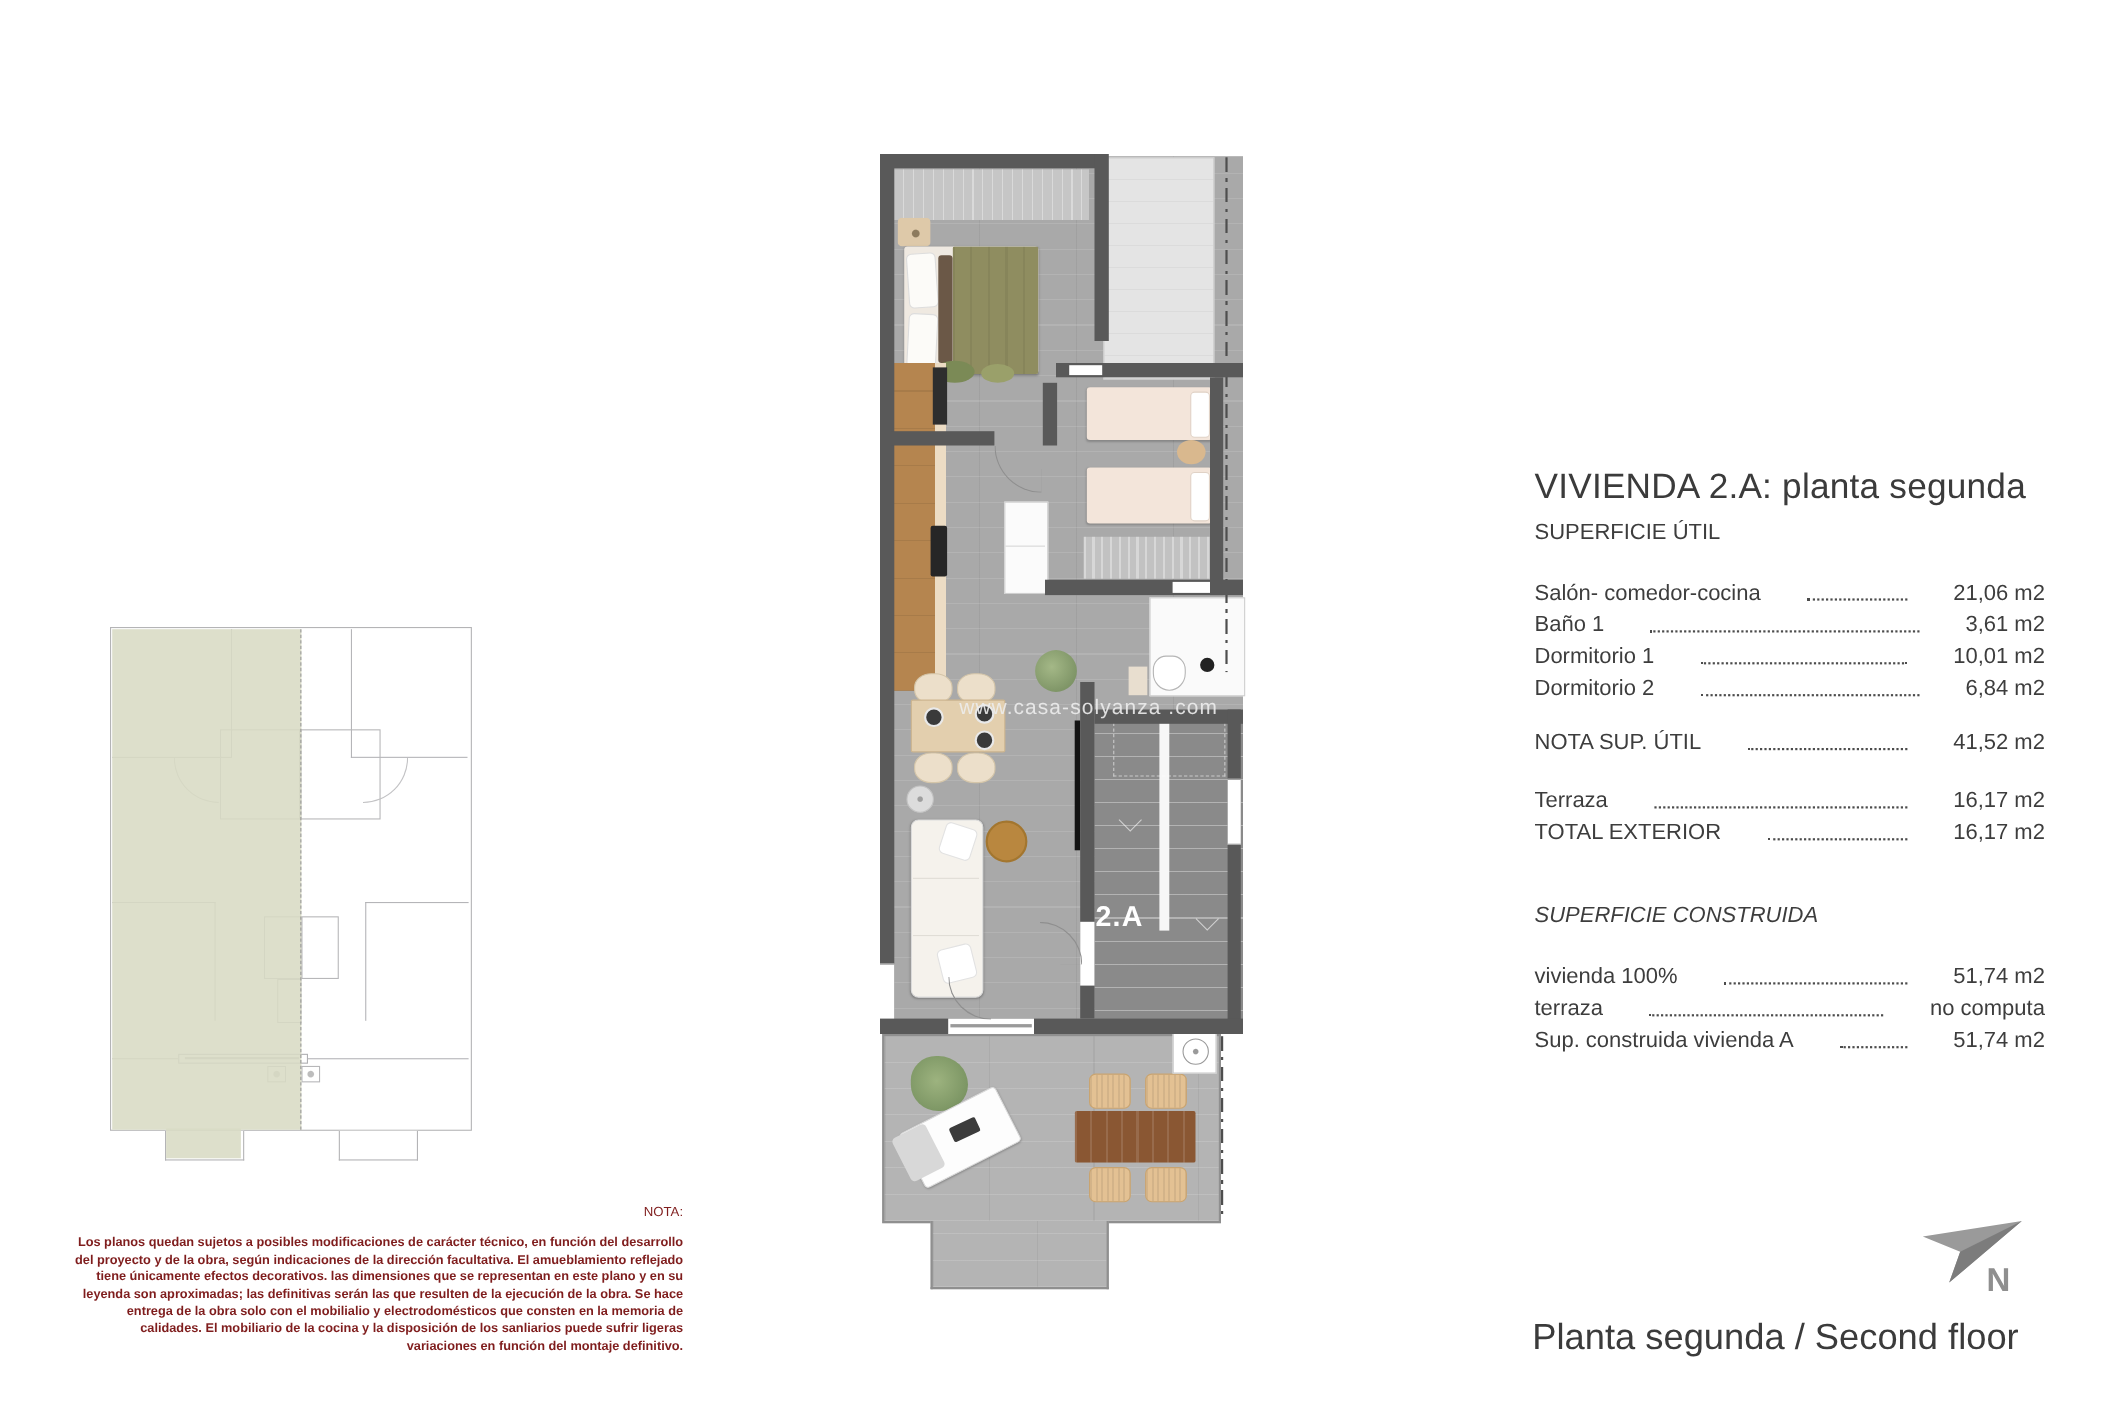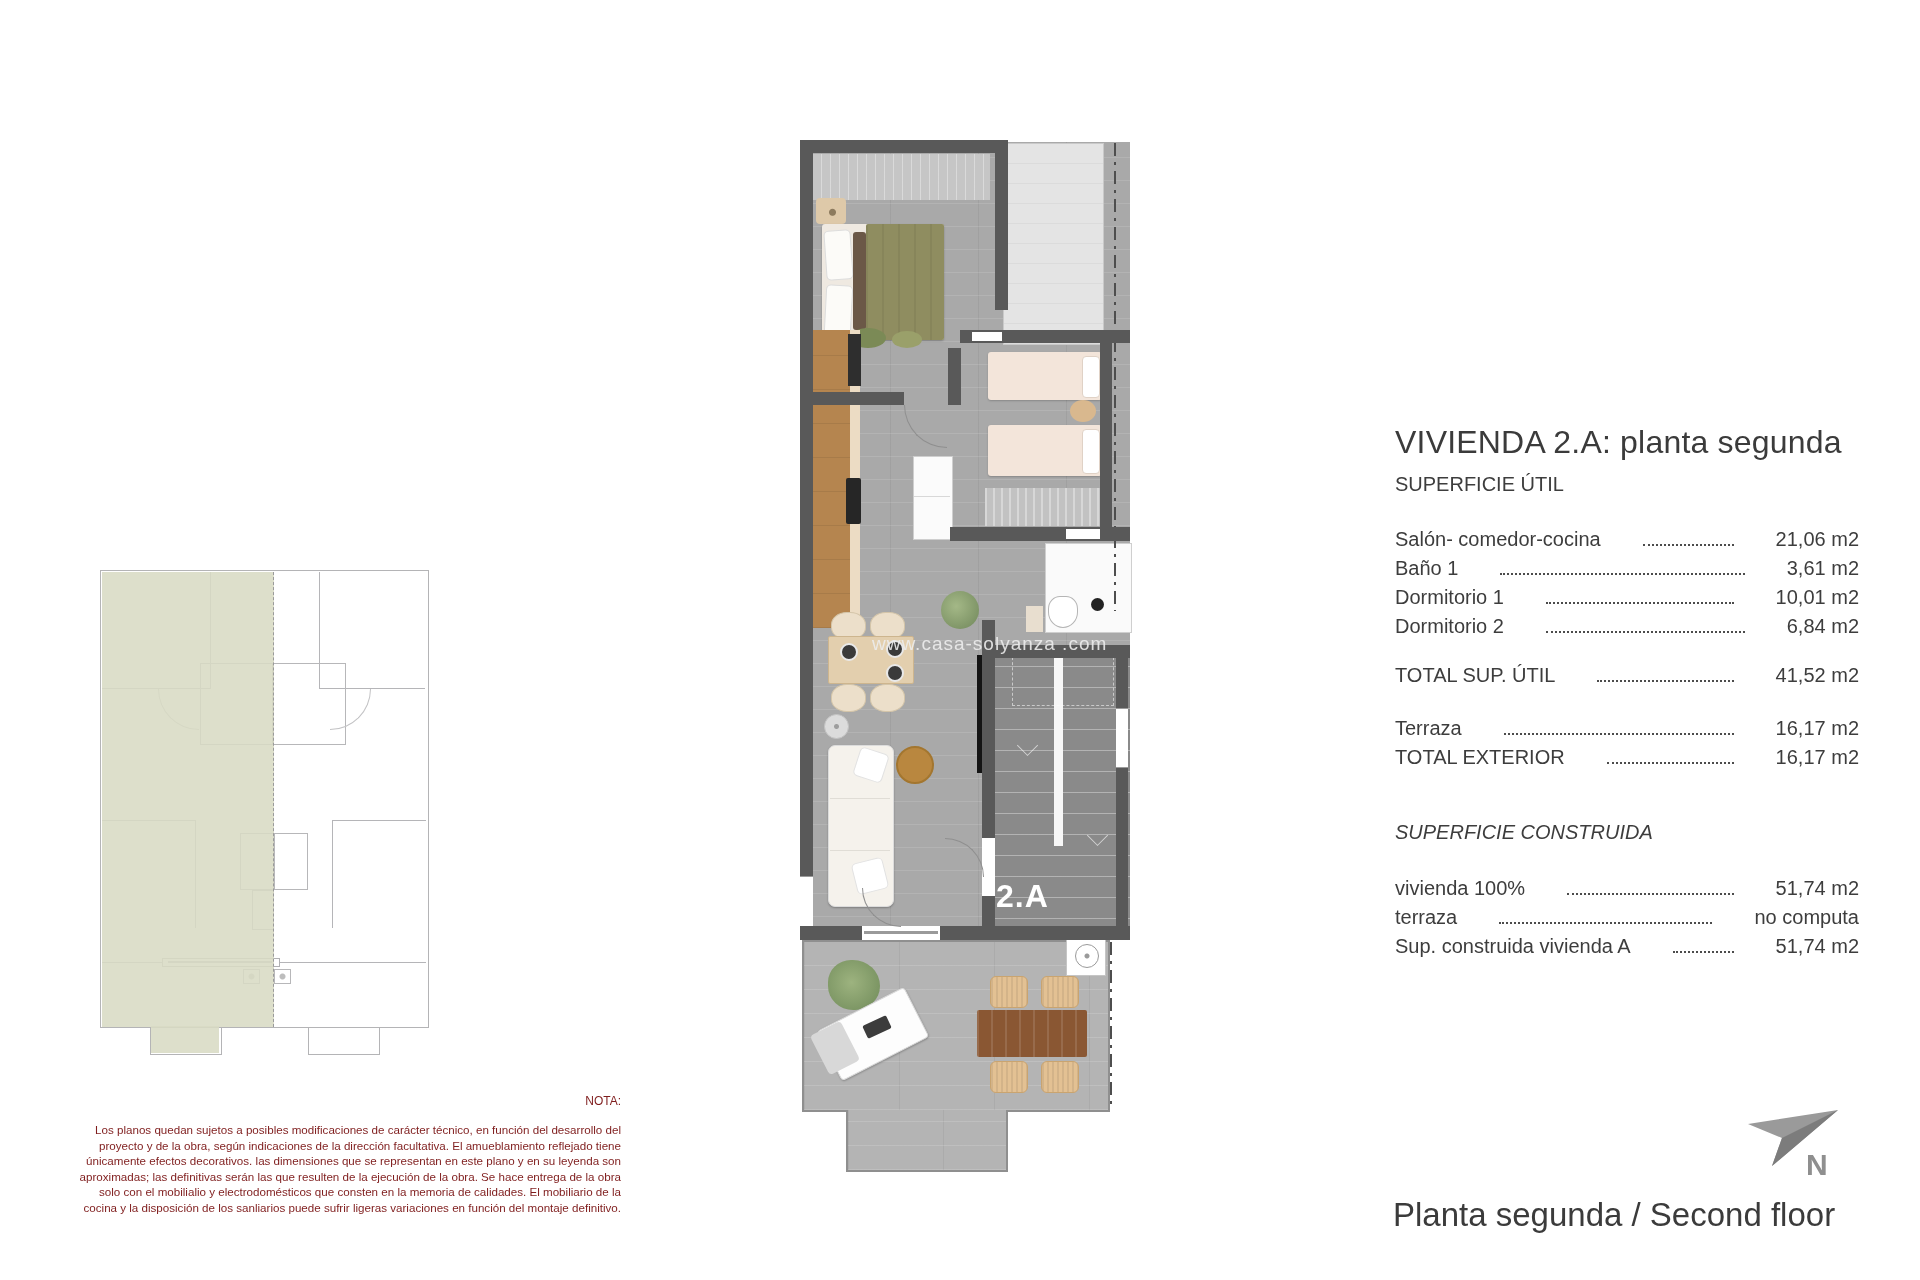--- a/index.html
+++ b/index.html
@@ -28,28 +28,28 @@
   #right-panel{position:absolute;left:1395px;top:424px;width:464px;}
   .panel-title{font-size:32px;letter-spacing:.2px;color:#3b3b3b;white-space:nowrap;}
   .panel-head{font-size:20px;color:#3d3d3d;margin-top:12px;}
   .rowgrp{margin-top:0;}
   .row{display:flex;align-items:flex-end;height:29px;font-size:20px;color:#3d3d3d;gap:40px;}
   .row .dots{flex:1;border-bottom:2.4px dotted #4c4c4c;margin:0 2px 5px 2px;}
   .row .lbl,.row .val{white-space:nowrap;}
   
   #nota{position:absolute;left:65px;top:1094px;width:556px;color:#7f1d1d;text-align:right;}
   #nota .nt{font-size:12px;margin-bottom:14px;}
-  #nota .np{font-size:11.6px;line-height:15.6px;}
+  #nota .np{font-size:11.6px;line-height:15.6px;font-weight:bold;}
   
   #caption{position:absolute;left:1393px;top:1196px;font-size:33px;color:#3b3b3b;white-space:nowrap;}
   #north-n{position:absolute;left:1806px;top:1148px;font-size:30px;font-weight:bold;color:#8f8f8f;}
   
   #watermark{position:absolute;left:872px;top:633px;font-size:19px;letter-spacing:1px;
      color:rgba(236,236,236,.9);white-space:nowrap;z-index:40;}
-  #unit-label{position:absolute;left:198px;top:740px;font-size:32px;font-weight:bold;color:#ffffff;
+  #unit-label{position:absolute;left:198px;top:680px;font-size:26px;font-weight:bold;color:#ffffff;
      letter-spacing:1px;z-index:30;}
   .chair{position:absolute;background:#ecdfca;border:1px solid #d4c5a9;border-radius:45%;}
   .wchair{position:absolute;background:#e3c193;border:1px solid #c9a470;border-radius:6px;
      background-image:repeating-linear-gradient(90deg,rgba(0,0,0,.07) 0 2px,transparent 2px 5px);}
   .plate{position:absolute;width:14px;height:14px;border-radius:50%;background:#3a3a3a;border:2px solid #e9e9e9;}
 </style>
 </head>
 <body>
 
 <div id="page">
@@ -218,21 +218,21 @@
           <span class="val">10,01 m2</span>
       </div>
       <div class="row">
         <span class="lbl">Dormitorio 2</span>
           <span class="dots"></span>
           <span class="val">6,84 m2</span>
       </div>
     </div>
 
     <div class="row" style="margin-top:20px;">
-      <span class="lbl">TOTAL SUP. ÚTIL</span>
+      <span class="lbl">NOTA SUP. ÚTIL</span>
         <span class="dots"></span>
         <span class="val">41,52 m2</span>
     </div>
 
     <div class="rowgrp" style="margin-top:24px;">
       <div class="row">
         <span class="lbl">Terraza</span>
           <span class="dots"></span>
           <span class="val">16,17 m2</span>
       </div>

